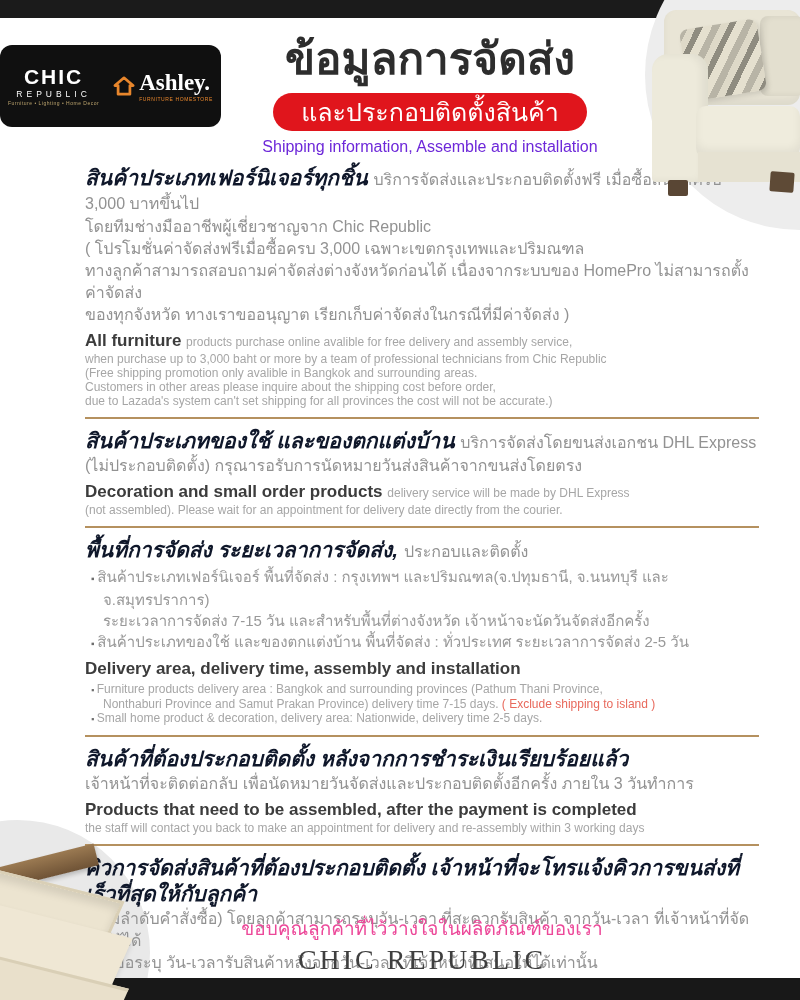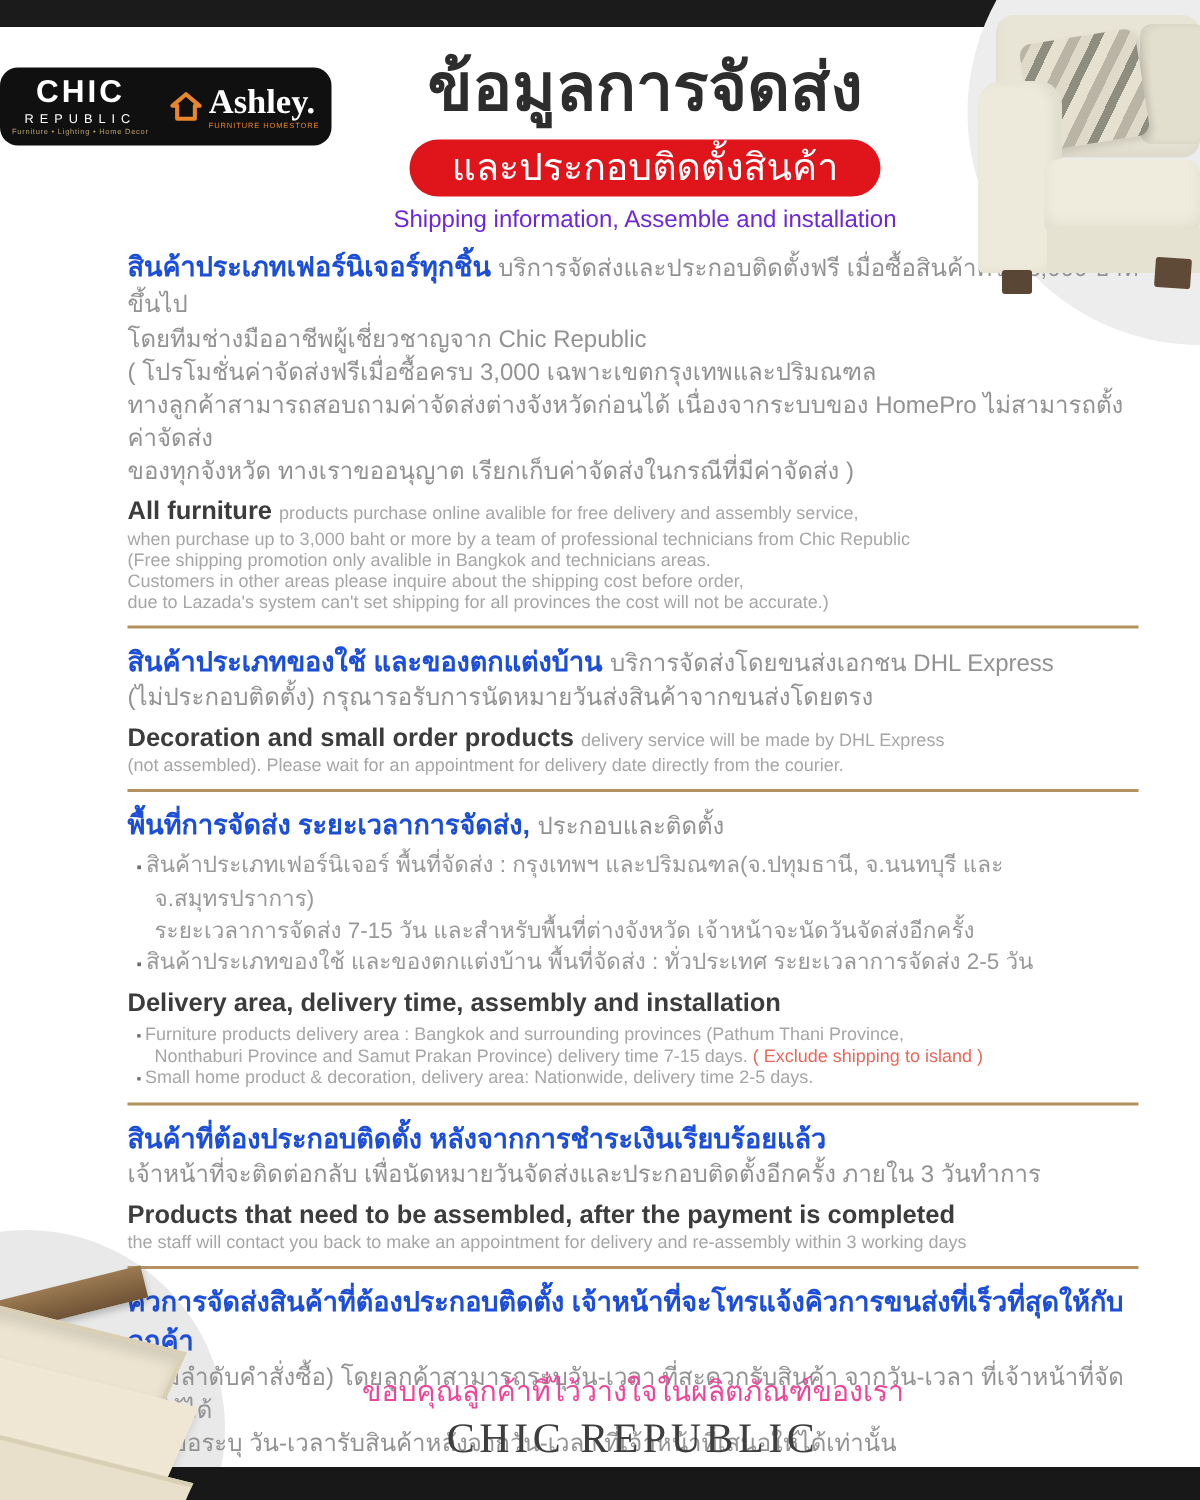--- a/index.html
+++ b/index.html
@@ -30,42 +30,42 @@
 
   
   .shelf { position:absolute; left:0; top:830px; width:180px; height:170px; z-index:3; }
   .shelf .plank { position:absolute; left:-24px; top:28px; width:122px; height:22px; background:linear-gradient(#9b7a52,#6f5336); transform:rotate(-14deg); box-shadow:0 3px 4px rgba(0,0,0,.2); }
   .shelf .tray { position:absolute; left:-30px; top:52px; width:140px; height:46px; background:#ece4d0; border:3px solid #d9cfb6; transform:rotate(14deg) skewX(-10deg); box-shadow:inset 0 6px 8px rgba(0,0,0,.1); }
   .shelf .body1 { position:absolute; left:-28px; top:88px; width:150px; height:58px; background:#efe7d4; transform:rotate(14deg) skewX(-10deg); border-bottom:4px solid #d2c6aa; box-shadow:0 4px 6px rgba(0,0,0,.15); }
   .shelf .body2 { position:absolute; left:-20px; top:140px; width:140px; height:50px; background:#e9e0cb; transform:rotate(14deg) skewX(-10deg); border-top:3px solid #d9cfb6; }
   .shelf .dark { position:absolute; left:-6px; top:64px; width:40px; height:22px; background:#1f1f1f; border-radius:40%; transform:rotate(16deg); }
 
   
-  .logo-block { position:absolute; left:0px; top:45px; width:221px; height:52px; background:#101010; border-radius:12px; z-index:4;
+  .logo-block { position:absolute; left:0px; top:45px; width:221px; height:82px; background:#101010; border-radius:12px; z-index:4;
       display:flex; align-items:center; justify-content:center; gap:14px; }
   .chic-logo { text-align:center; color:#ffffff; line-height:1; }
   .chic-logo .chic { font-size:21px; font-weight:bold; letter-spacing:2px; }
   .chic-logo .republic { font-size:8.5px; letter-spacing:4px; margin-top:3px;text-align:center; }
   .chic-logo .tagline { font-size:5px; color:#baa26c; letter-spacing:.5px; margin-top:3px; }
   .ashley-logo { display:flex; align-items:center; gap:4px; color:#fff; }
   .ashley-logo .house { width:22px; height:20px; display:block; }
   .ashley-logo .name { font-family:"Liberation Serif","DejaVu Serif",serif; font-size:23px; font-weight:bold; line-height:1; }
   .ashley-logo .sub { font-size:5px; color:#e8862c; letter-spacing:.6px; margin-top:2px; }
 
   .header-center { position:absolute; left:225px; top:30px; width:410px; text-align:center; z-index:4; }
   .title-th { font-size:44px; font-weight:bold; color:#2d2d2d; line-height:58px; }
   .badge { display:inline-block; margin-top:5px; background:#e0151c; color:#ffffff; font-size:25px; line-height:38px; padding:0 28px; border-radius:20px; }
   .subtitle { margin-top:7px; font-size:16px; color:#6d28d9; }
 
   
   .content { position:absolute; left:85px; top:166px; width:674px; z-index:2; }
   .para { margin:0; }
   .para + .para { margin-top:5px; }
   .para.th { font-size:16px; line-height:22px; color:#929292; }
-  .para.th .lead { font-size:18px; font-weight:bold; color:#1d4ed8; }
+  .para.th .lead { font-size:21px; font-weight:bold; color:#0f172a;font-style:italic; }
   .para.en { font-size:12px; line-height:14px; color:#a6a6a6; }
   .para.en .lead { font-size:17px; font-weight:bold; color:#3c3c3c; }
   .para.en .line.lead { line-height:19px; }
   .para .heading-line { line-height:24px; }
   .para.en .heading-line { line-height:20px; }
   .bullets { margin-top:2px; padding-left:6px; }
   .bullet-item .bline { padding-left:12px; }
   .bullet-item .bline.first { text-indent:-12px; }
   .para.th .bullets { font-size:15px; line-height:21px; color:#999999; }
   .para.th .bullets .bline.first::before { content:"▪ "; font-size:10px; color:#6e6e6e; }
@@ -125,21 +125,21 @@
       <div class="para th">
         <div class="line heading-line"><span class="lead">สินค้าประเภทเฟอร์นิเจอร์ทุกชิ้น </span><span class="rest">บริการจัดส่งและประกอบติดตั้งฟรี เมื่อซื้อสินค้าครบ 3,000 บาทขึ้นไป</span></div>
         <div class="line">โดยทีมช่างมืออาชีพผู้เชี่ยวชาญจาก Chic Republic</div>
         <div class="line">( โปรโมชั่นค่าจัดส่งฟรีเมื่อซื้อครบ 3,000 เฉพาะเขตกรุงเทพและปริมณฑล</div>
         <div class="line">ทางลูกค้าสามารถสอบถามค่าจัดส่งต่างจังหวัดก่อนได้ เนื่องจากระบบของ HomePro ไม่สามารถตั้งค่าจัดส่ง</div>
         <div class="line">ของทุกจังหวัด ทางเราขออนุญาต เรียกเก็บค่าจัดส่งในกรณีที่มีค่าจัดส่ง )</div>
       </div>
       <div class="para en">
         <div class="line heading-line"><span class="lead">All furniture </span><span class="rest">products purchase online avalible for free delivery and assembly service,</span></div>
         <div class="line">when purchase up to 3,000 baht or more by a team of professional technicians from Chic Republic</div>
-        <div class="line">(Free shipping promotion only avalible in Bangkok and technicians areas.</div>
+        <div class="line">(Free shipping promotion only avalible in Bangkok and surrounding areas.</div>
         <div class="line">Customers in other areas please inquire about the shipping cost before order,</div>
         <div class="line">due to Lazada's system can't set shipping for all provinces the cost will not be accurate.)</div>
       </div>
     </section>
     <div class="divider"></div>
     <section class="info-section">
       <div class="para th">
         <div class="line heading-line"><span class="lead">สินค้าประเภทของใช้ และของตกแต่งบ้าน </span><span class="rest">บริการจัดส่งโดยขนส่งเอกชน DHL Express</span></div>
         <div class="line">(ไม่ประกอบติดตั้ง) กรุณารอรับการนัดหมายวันส่งสินค้าจากขนส่งโดยตรง</div>
       </div>

